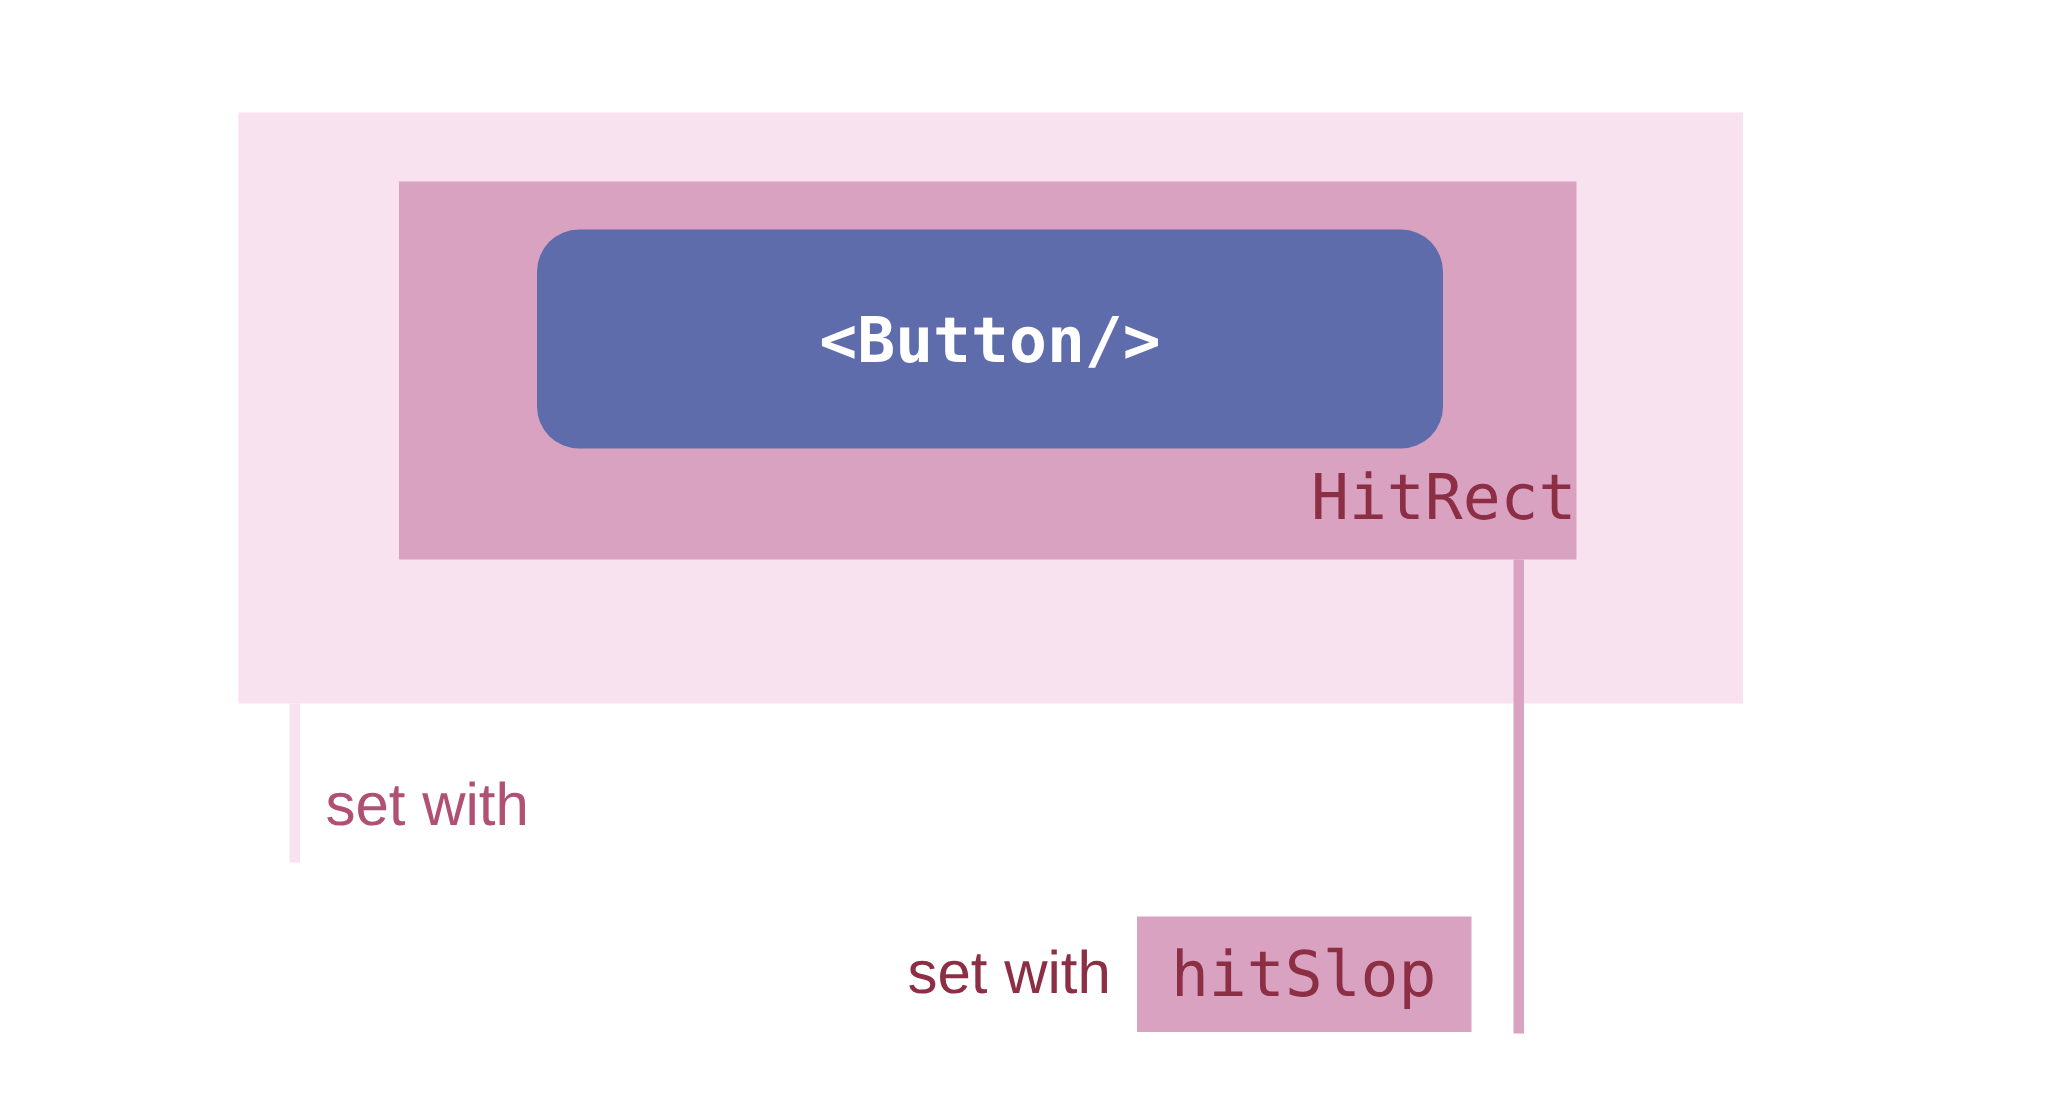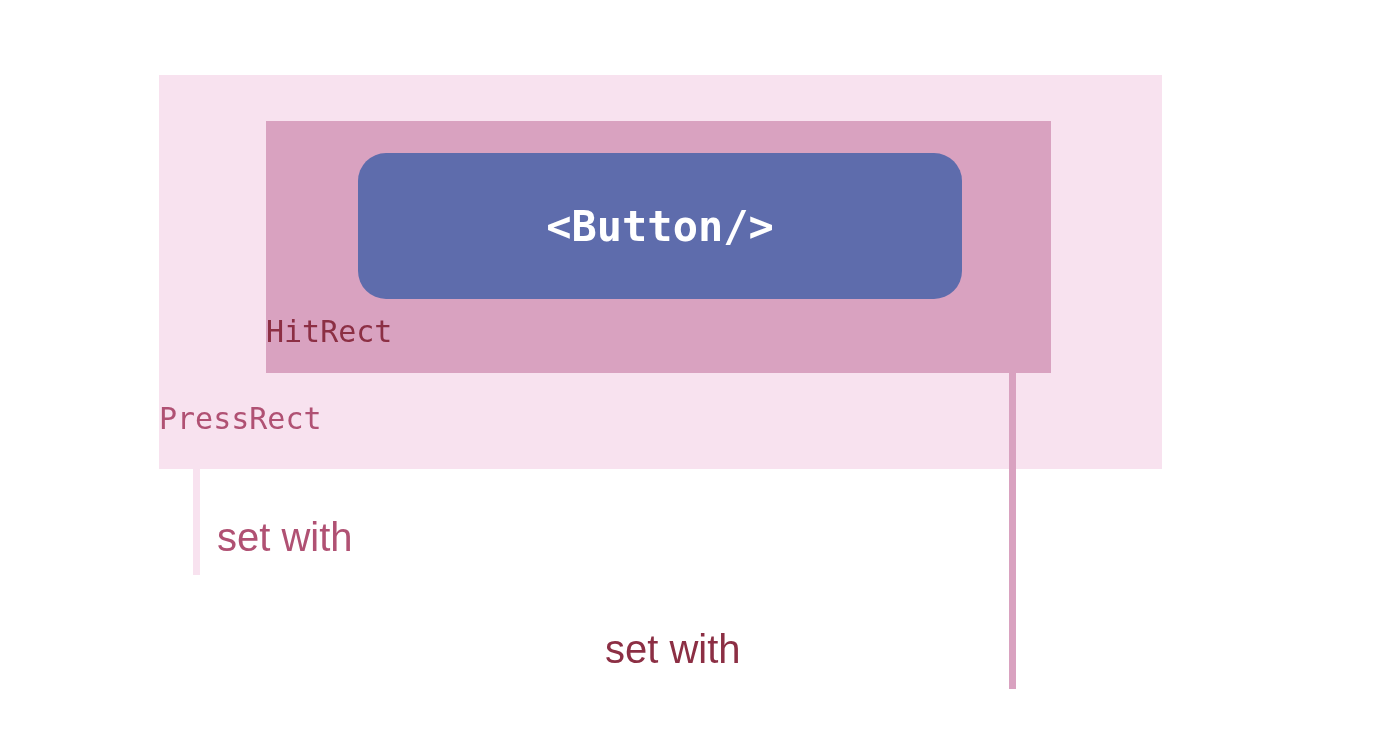--- a/index.html
+++ b/index.html
@@ -43,22 +43,22 @@
     justify-content: center;
   }
   .button-label {
     font-family: "DejaVu Sans Mono", monospace;
     font-weight: bold;
     font-size: 42px;
     color: var(--button-text);
   }
   .rect-label {
     font-family: "DejaVu Sans Mono", monospace;
-    font-size: 30px;
-    text-align: left;
+    font-size: 42px;
+    text-align: right;
   }
   .hit-rect-label {
     left: 266px; top: 303px;
     width: 785px; height: 58px;
     line-height: 58px;
     color: var(--dark-text);
   }
   .press-rect-label {
     left: 159px; top: 390px;
     width: 1003px; height: 58px;
@@ -129,27 +129,27 @@
   <div class="abs press-rect"></div>
 
   <div class="abs hit-rect"></div>
 
   <div class="abs button-shape">
     <span class="button-label">&lt;Button/&gt;</span>
   </div>
 
   <div class="abs rect-label hit-rect-label">HitRect</div>
 
-  <div class="abs rect-label press-rect-label">PressRect</div>
 
   <div class="abs connector connector-press"></div>
 
   <div class="abs connector connector-hit"></div>
 
   <div class="abs annotation annotation-press">
     <span class="set-with set-with-light">set with</span>
   </div>
 
   <div class="abs annotation annotation-hit">
     <span class="set-with set-with-dark">set with</span>
+    <span class="code-chip chip-dark">hitSlop</span>
   </div>
 
 </div>
 
 </body></html>

